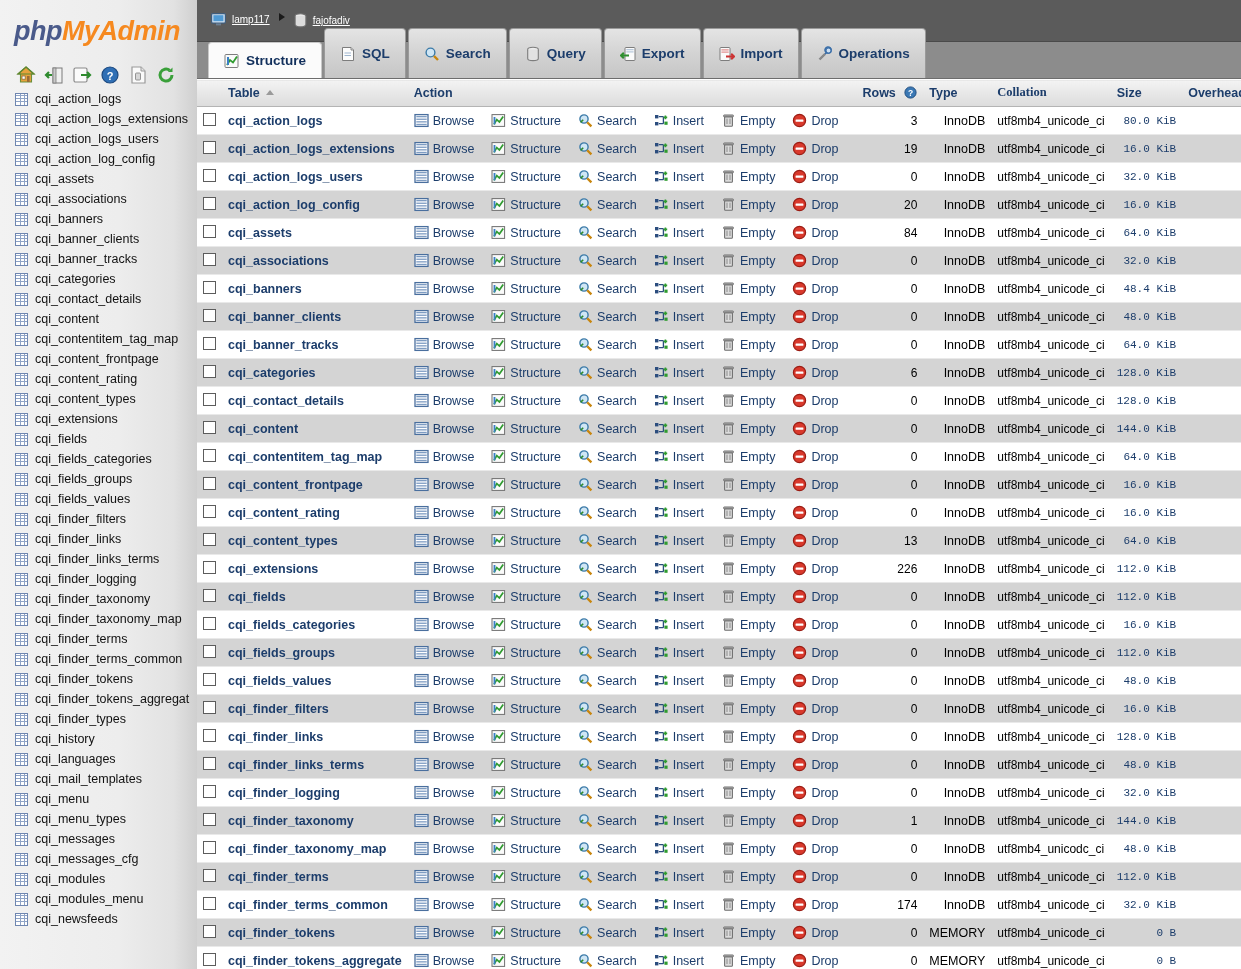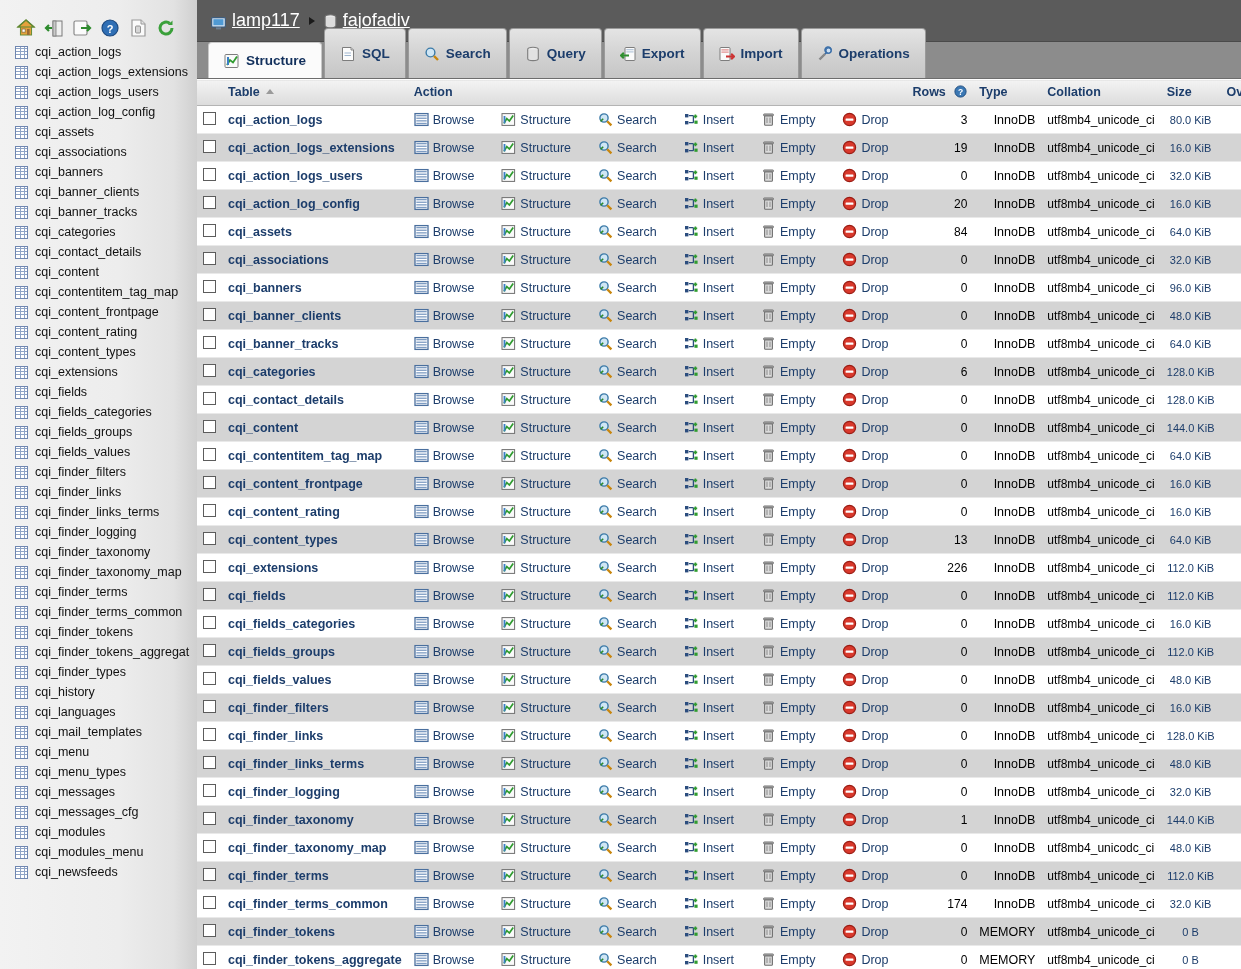--- a/index.html
+++ b/index.html
@@ -76,21 +76,21 @@
 
   
   #main { flex: 1 1 auto; height: 969px; background: #fff; position: relative; overflow: hidden; }
   #topbar {
     height: 42px;
     background: #5b5b5b;
     display: flex; align-items: center;
     padding-left: 14px;
     border-bottom: 1px solid #4a4a4a;
   }
-  #breadcrumb { display: flex; align-items: center; font-size: 18px; color: #fff; }
+  #breadcrumb { display: flex; align-items: flex-start; font-size: 10px; color: #fff; }
   #breadcrumb .crumb { display: flex; align-items: center; cursor: pointer; }
   #breadcrumb .crumb-text { text-decoration: underline; margin-left: 6px; }
   #breadcrumb .sep {
     margin: 0 9px 0 9px;
     width: 0; height: 0;
     border-left: 6px solid #1a1a1a;
     border-top: 4.5px solid transparent;
     border-bottom: 4.5px solid transparent;
   }
   .svr-ico { width: 15px; height: 13px; display: inline-block; }
@@ -142,21 +142,21 @@
     font-size: 12.5px;
     text-align: left;
     padding: 5px 6px 6px 6px;
     white-space: nowrap;
   }
   th.c-check { width: 26px; }
   th.c-table { width: 192px; }
   th.c-action { width: 378px; margin-top: 20px; }
   th.c-rows  { width: 64px; text-align: left; margin-top: 27px; }
   th.c-type  { width: 68px; }
-  th.c-coll  { width: 126px; }
+  th.c-coll  { width: 126px; font-family: Liberation Serif, serif; }
   th.c-size  { width: 66px; }
   th.c-over  { width: 72px; }
 
   .sort-asc {
     display: inline-block;
     margin-left: 6px;
     width: 0; height: 0;
     border-left: 4px solid transparent;
     border-right: 4px solid transparent;
     border-bottom: 5px solid #9a9a9a;
@@ -184,44 +184,47 @@
     cursor: pointer;
   }
   td.td-name a {
     color: #1c3d6b;
     font-weight: bold;
     text-decoration: none;
     font-size: 12.5px;
     cursor: pointer;
   }
   td.td-action { padding-left: 8px; }
-  .actions { display: flex; align-items: flex-start; gap: 14px; }
+  .actions { display: flex; align-items: flex-start; gap: 4px; }
   .act {
     display: inline-flex; align-items: center; gap: 4px;
     color: #1c3d6b;
     font-size: 12.5px;
     margin-right: 13px;
     cursor: pointer;
     white-space: nowrap;
   }
   .act:last-child { margin-right: 12px; }
   .act-ico { width: 15px; height: 15px; flex: 0 0 15px; }
 
   td.td-rows { text-align: right; font-size: 12px; color: #000; padding-right: 10px; }
   td.td-type { text-align: right; font-size: 12.5px; color: #000; padding-left: 2px; }
   td.td-coll { font-size: 12px; color: #000; padding-left: 8px; margin-left: 36px; }
-  td.td-size { text-align: center; font-family: Liberation Sans, sans-serif; font-size: 11px; color: #1c3d6b; padding-right: 6px; }
+  td.td-size { text-align: right; font-family: Liberation Mono, monospace; font-size: 11px; color: #1c3d6b; padding-right: 6px; }
   td.td-over { text-align: right; color: #333; font-size: 12.5px; padding-right: 14px; }
 </style>
 </head>
 <body>
 
 <div id="app">
 
   <div id="sidebar">
+    <div id="sidebar-logo">
+      <span class="php">php</span><span class="mya">MyAdmin</span>
+    </div>
 
     <div id="sidebar-icons">
       <span class="side-icon">
         <svg viewBox="0 0 20 20" width="20" height="20">
           <path d="M10 2 L18 9 H15.5 V17 H4.5 V9 H2 Z" fill="#e6a23c" stroke="#6b8e3a" stroke-width="1.1"></path>
           <rect x="6" y="11" width="3.2" height="3.2" fill="#fff" stroke="#8a6d3b" stroke-width="0.8"></rect>
           <rect x="11" y="11" width="2.6" height="6" fill="#9a6a35"></rect>
           <path d="M10 2 L18 9 H2 Z" fill="none" stroke="#5f8731" stroke-width="1.2"></path>
         </svg>
       </span>
@@ -992,21 +995,21 @@
                         <circle cx="7.5" cy="7.5" r="6.1" fill="#d9392c" stroke="#9b1b12" stroke-width="1.2"></circle>
                         <rect x="3.6" y="6.4" width="7.8" height="2.3" rx="0.5" fill="#fff"></rect>
                       </svg></span>
                     <span>Drop</span>
                   </span>
                 </div>
               </td>
               <td class="td-rows">0</td>
               <td class="td-type">InnoDB</td>
               <td class="td-coll">utf8mb4_unicode_ci</td>
-              <td class="td-size">96.0 KiB</td>
+              <td class="td-size">48.4 KiB</td>
               <td class="td-over">-</td>
             </tr>
             <tr class="even">
               <td class="td-check"><span class="row-check"></span></td>
               <td class="td-name"><a>cqi_banner_clients</a></td>
               <td class="td-action">
                 <div class="actions">
                   <span class="act">
                     <span class="act-ico"><svg viewBox="0 0 15 15" width="15" height="15">
                         <rect x="1" y="1.6" width="13" height="11.8" fill="#fff" stroke="#4a6f9e" stroke-width="1.3"></rect>

